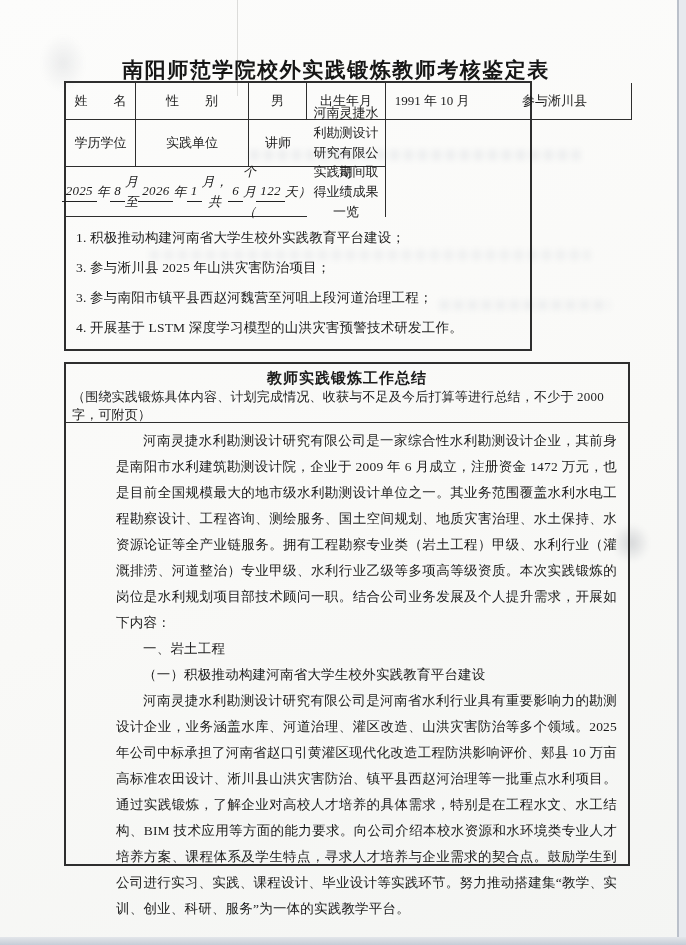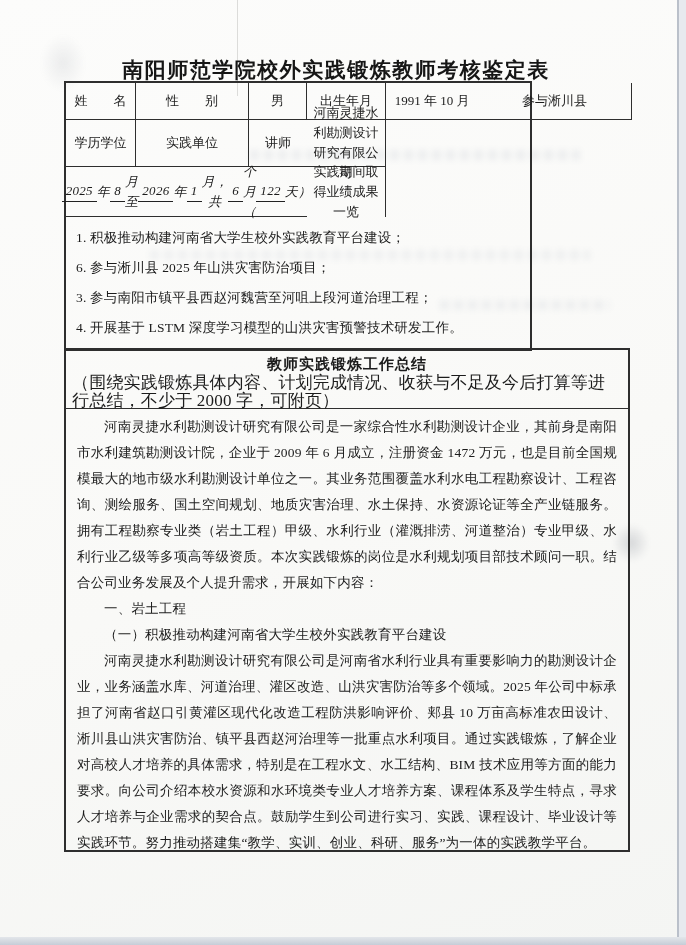--- a/index.html
+++ b/index.html
@@ -65,34 +65,34 @@
   .span5 { grid-column: span 5; }
   .duration-cell { justify-content: center; font-size: 13px; letter-spacing: .3px; }
   .blank-fill { border-bottom: 1px solid #222; padding: 0 4px; }
   .results-cell {
     flex-direction: column; align-items: flex-start; justify-content: center;
     text-align: left; padding: 6px 10px;
   }
   .results-cell .item { line-height: 30px; font-size: 13.5px; letter-spacing: .2px; white-space: nowrap; }
   
   .summary-box {
-    position: absolute; left: 64px; top: 348px; width: 566px; height: 504px;
+    position: absolute; left: 64px; top: 362px; width: 566px; height: 504px;
     border: 2px solid #2e2e2e; background: transparent;
   }
   .summary-head {
     height: 59px; border-bottom: 1px solid #2e2e2e; padding: 4px 6px 0 6px;
   }
   .summary-heading {
     text-align: center; font-size: 15px; font-weight: bold; letter-spacing: 1px;
     line-height: 20px;
   }
-  .summary-note { font-size: 17px; line-height: 18px; text-align: left; letter-spacing: .2px; }
+  .summary-note { font-size: 13px; line-height: 18px; text-align: left; letter-spacing: .2px; }
   .summary-body {
     padding: 5px 11px 0 11px; text-align: justify;
-    font-size: 13.5px; line-height: 26px; letter-spacing: .2px;
+    font-size: 13.5px; line-height: 26px; letter-spacing: .2px; margin-left: 39px;
   }
   .summary-body .para { text-indent: 2em; }
 </style>
 </head>
 <body>
 
 <div id="paper">
 
   <div class="crease-line"></div>
   <div class="smudge smudge-a"></div>
@@ -128,21 +128,21 @@
         <span> 月，共 </span>
         <span class="blank-fill">6</span>
         <span> 个月（</span>
         <span class="blank-fill">122</span>
         <span> 天）</span>
       </div>
 
     <div class="cell last-row">实践期间取得业绩成果一览</div>
     <div class="cell last-row last-col span5 results-cell">
         <div class="item">1. 积极推动构建河南省大学生校外实践教育平台建设；</div>
-        <div class="item">6. 参与淅川县 2025 年山洪灾害防治项目；</div>
+        <div class="item">3. 参与淅川县 2025 年山洪灾害防治项目；</div>
         <div class="item">3. 参与南阳市镇平县西赵河魏营至河咀上段河道治理工程；</div>
         <div class="item">4. 开展基于 LSTM 深度学习模型的山洪灾害预警技术研发工作。</div>
       </div>
   </div>
 
   <div class="summary-box">
     <div class="summary-head">
       <div class="summary-heading">教师实践锻炼工作总结</div>
       <div class="summary-note">（围绕实践锻炼具体内容、计划完成情况、收获与不足及今后打算等进行总结，不少于 2000 字，可附页）</div>
     </div>

